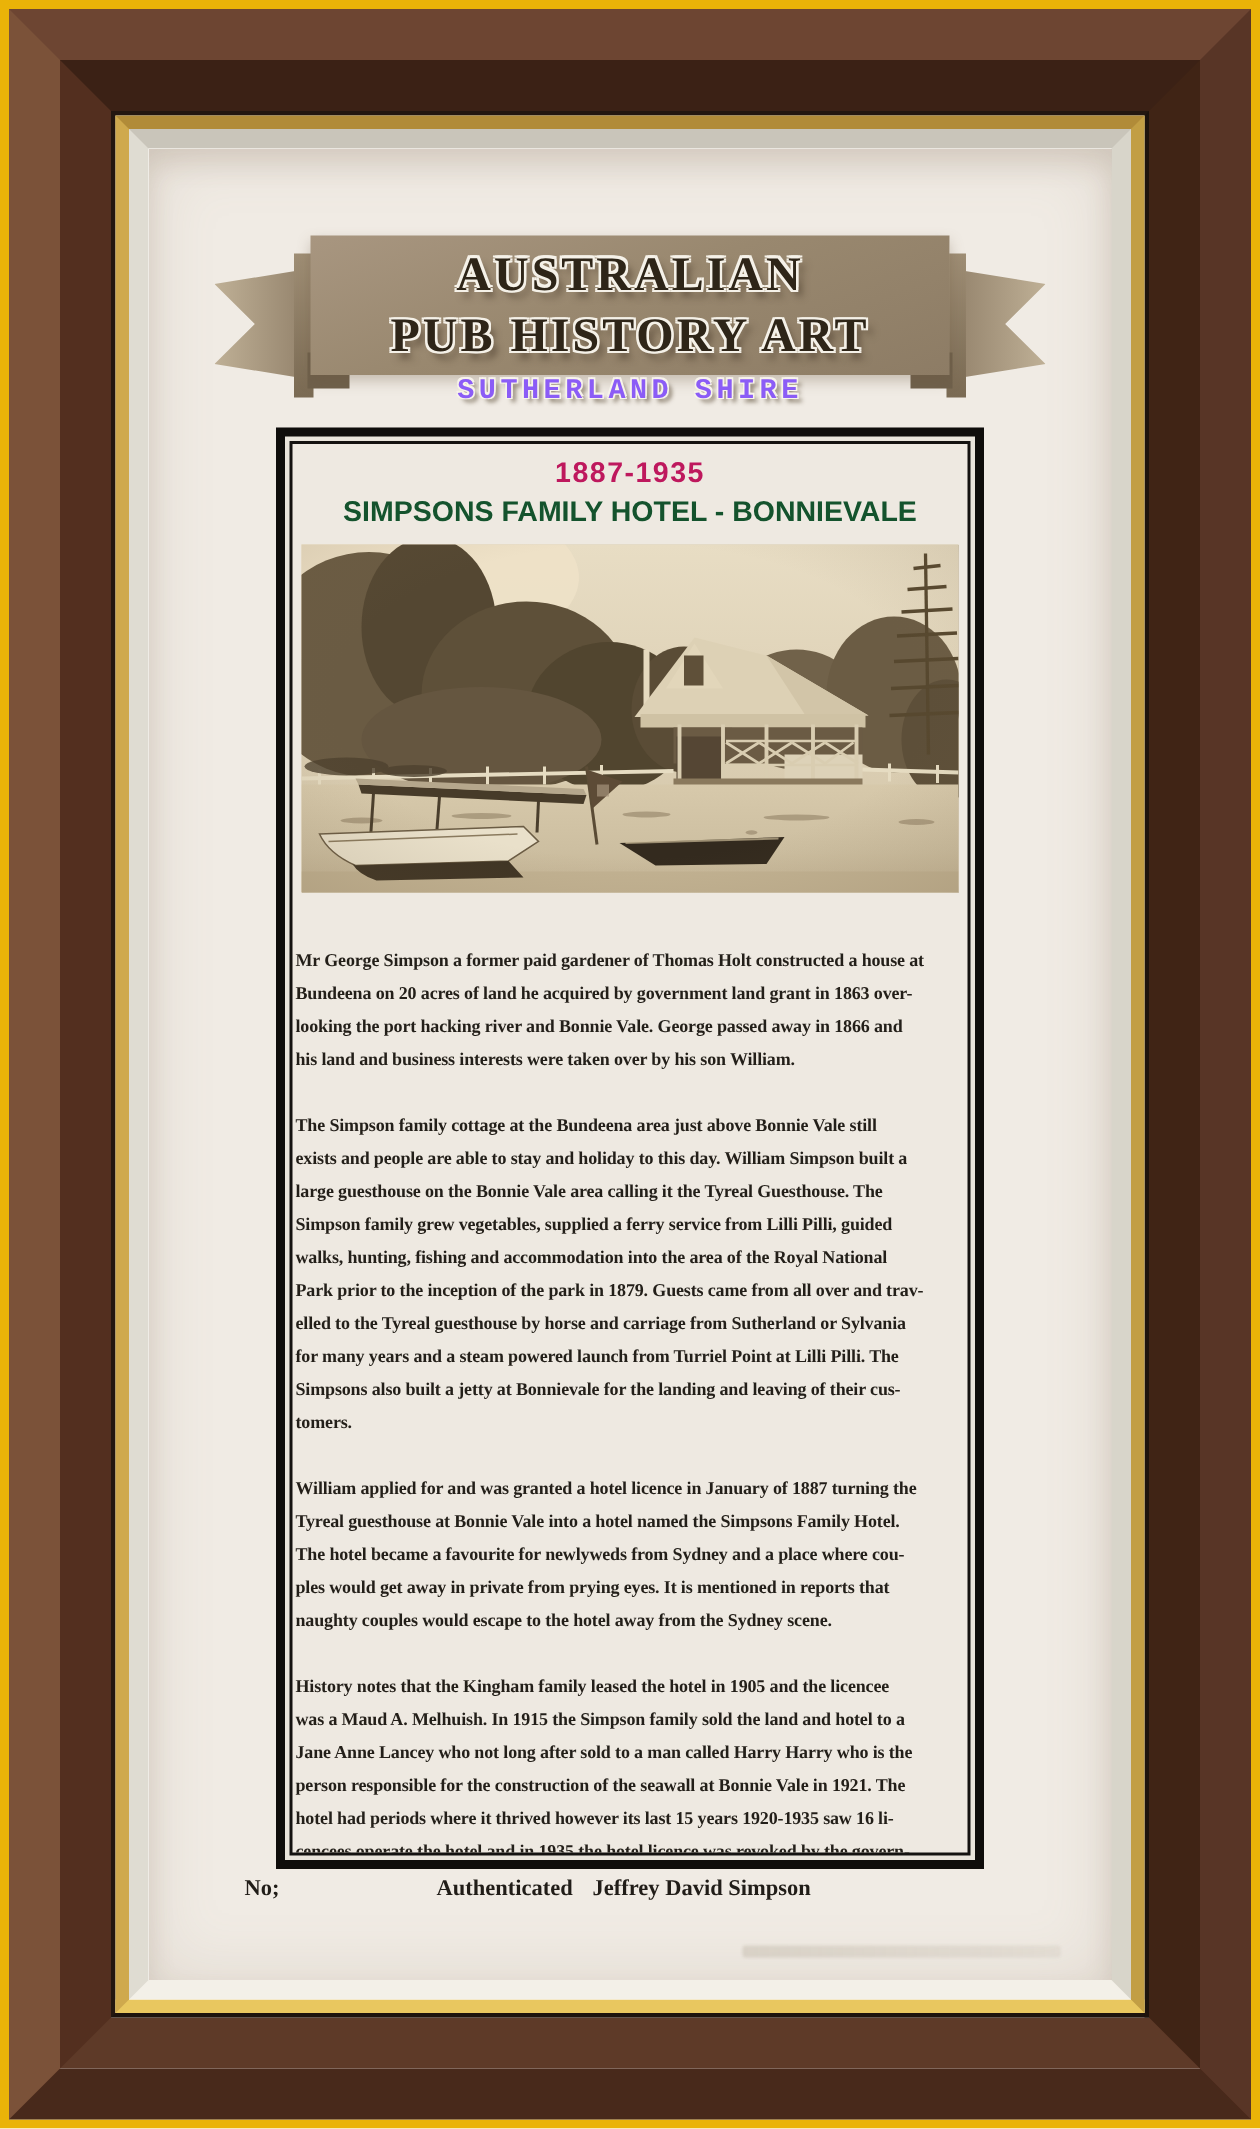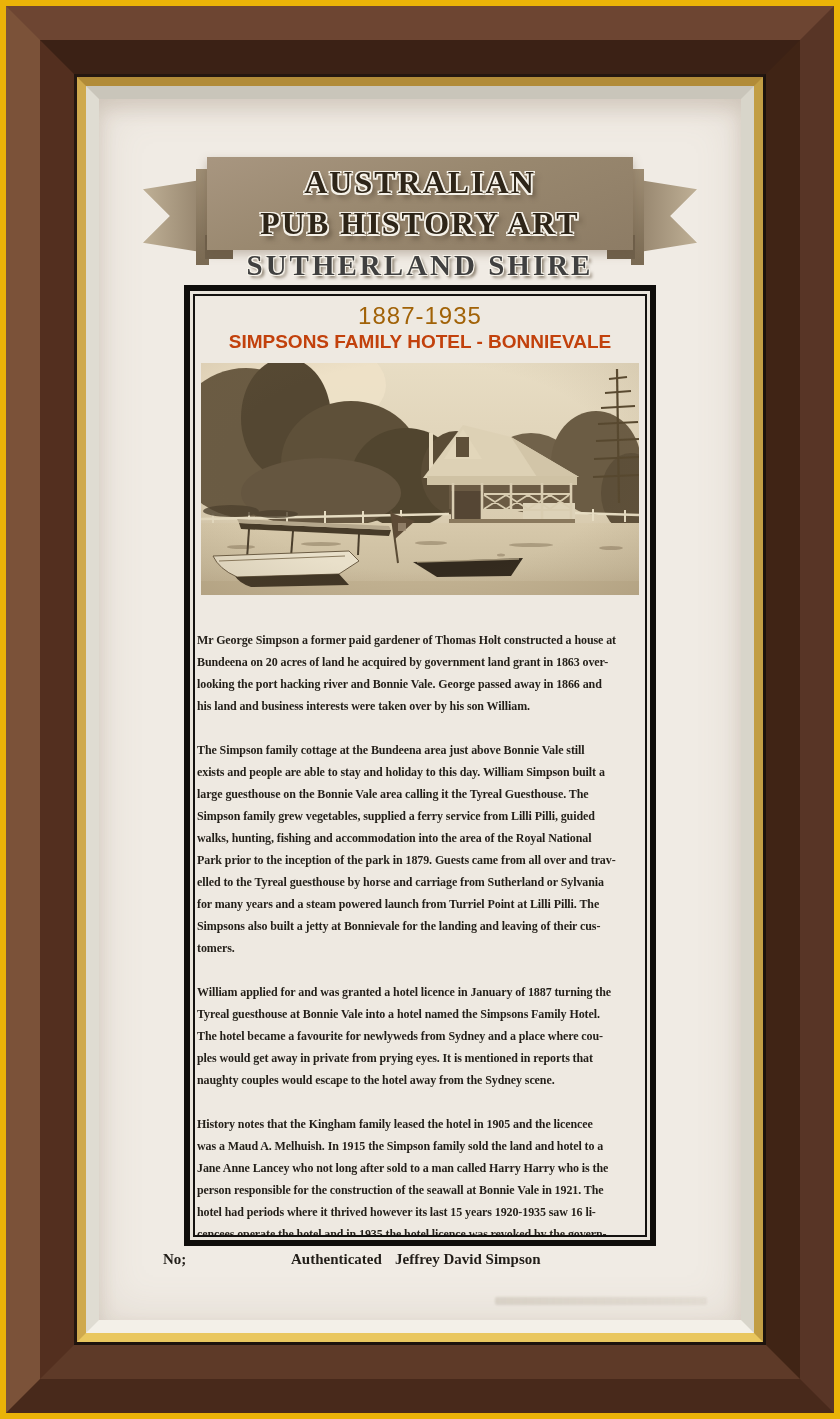--- a/index.html
+++ b/index.html
@@ -35,33 +35,33 @@
   .band{position:absolute;left:108px;top:58px;width:426px;height:88px;z-index:3;
     background:linear-gradient(160deg,#a89680 0%,#99886f 45%,#8d7c65 100%);
     box-shadow:0 4px 9px rgba(110,90,65,.35);text-align:center;padding-top:5px;box-sizing:content-box;}
   .band-l1,.band-l2{font-family:"Liberation Serif",serif;font-weight:700;color:#2e2518;
     text-shadow:-1.5px -1.5px 0 #f5f1e8,1.5px -1.5px 0 #f5f1e8,-1.5px 1.5px 0 #f5f1e8,
       1.5px 1.5px 0 #f5f1e8,0 -1.5px 0 #f5f1e8,0 1.5px 0 #f5f1e8,-1.5px 0 0 #f5f1e8,
       1.5px 0 0 #f5f1e8,4px 5px 5px rgba(70,55,40,.55);}
   .band-l1{font-size:32px;line-height:40px;letter-spacing:2px;}
   .band-l2{font-size:32px;line-height:43px;letter-spacing:2px;}
   .region{position:absolute;left:0;right:0;top:150px;text-align:center;z-index:3;
-    font-family:Liberation Serif, serif;font-weight:700;font-size:29px;letter-spacing:3px;color:#404040;
+    font-family:Liberation Mono, monospace;font-weight:700;font-size:19px;letter-spacing:3px;color:#8b5cf6;
     text-shadow:-1px -1px 0 #f7f3ea,1px -1px 0 #f7f3ea,-1px 1px 0 #f7f3ea,1px 1px 0 #f7f3ea,
       3px 3px 3px rgba(130,118,100,.9);}
 
   
   .plaque{position:absolute;left:85px;top:186px;width:472px;height:961px;box-sizing:border-box;
     border:6px solid #0f0d0b;background:#e9e4db;padding:3px;}
   .plaque-inner{width:100%;height:100%;box-sizing:border-box;border:2px solid #141210;
     background:#eee9e1;overflow:hidden;}
   .years{margin-top:7px;text-align:center;font-family:"Liberation Sans",sans-serif;
-    font-weight:400;font-size:24px;line-height:26px;letter-spacing:1px;color:#a16207;}
+    font-weight:700;font-size:19px;line-height:26px;letter-spacing:1px;color:#be185d;}
   .hotel-title{text-align:center;font-family:"Liberation Sans",sans-serif;
-    font-weight:700;font-size:19px;line-height:26px;color:#c2410c;}
+    font-weight:700;font-size:19px;line-height:26px;color:#14532d;}
   .photo{width:438px;height:232px;margin:8px auto 0;box-shadow:inset 0 0 8px rgba(90,70,40,.3);
     background:#d8cbb0;}
   .photo svg{display:block;}
   .body-text{width:446px;margin:12px auto 0;font-family:"Liberation Serif",serif;
     font-size:12px;line-height:22px;color:#231f19;white-space:pre-line;letter-spacing:-0.1px;font-weight:bold;}
 
   
   .footer{position:absolute;left:0;top:1152px;width:100%;height:24px;
     font-family:"Liberation Serif",serif;font-weight:600;font-size:15px;color:#211d18;}
   .no-label{position:absolute;left:64px;}

